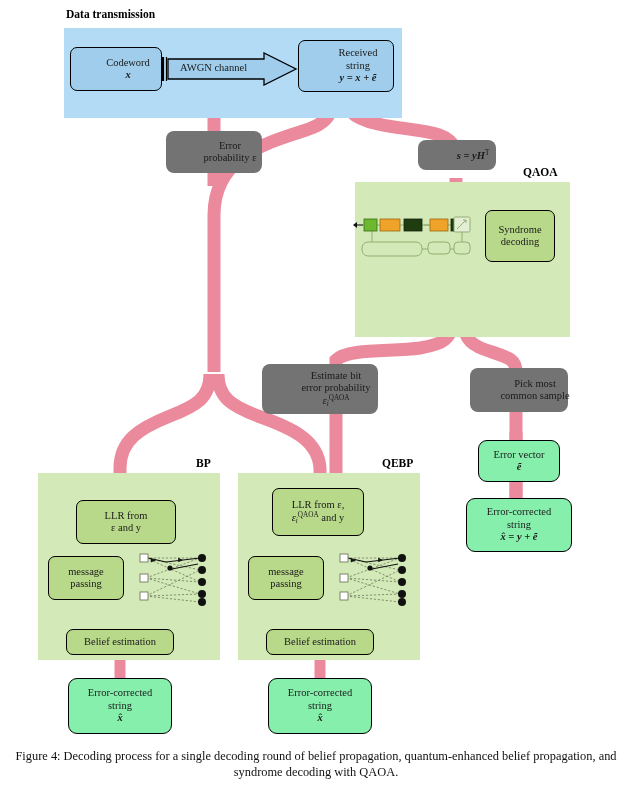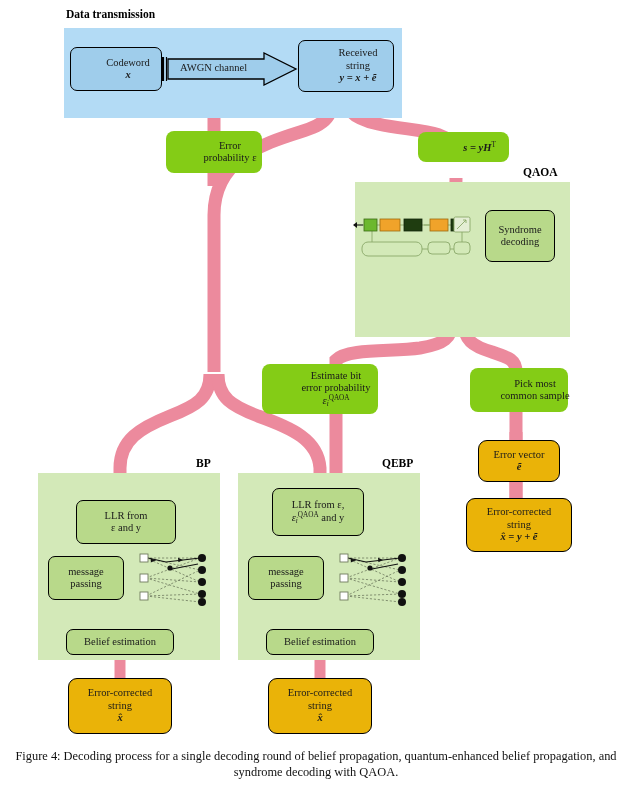--- a/index.html
+++ b/index.html
@@ -58,28 +58,28 @@
     font-size: 10.5px;
     padding-left: 24px;
   }
   .node-green {
     background: #b8d98a;
     border: 1.4px solid #000;
     border-radius: 7px;
     font-size: 10.5px;
   }
   .node-pink {
-    background: #84cc16;
+    background: #737373;
     border: none;
     border-radius: 8px;
     font-size: 10.5px;
     padding-left: 32px;
   }
   .node-white {
-    background: #eab308;
+    background: #86efac;
     border: 1.4px solid #000;
     border-radius: 9px;
     font-size: 10.5px;
   }
 
   .mathit { font-style: italic; font-weight: bold; }
   .mathsym { font-style: italic; }
   .sub { font-size: 7.2px; vertical-align: -0.28em; font-style: italic;}
   .sup { font-size: 7.2px; vertical-align: 0.5em; font-style: normal; }
   .line { display: block; }
@@ -209,21 +209,21 @@
     <span class="line">Received</span>
     <span class="line">string</span>
     <span class="line mathit">y = x + ẽ</span>
   </div>
 
   <div class="node node-pink" style="left:166px; top:131px; width:96px; height:42px;">
     <span class="line">Error</span>
     <span class="line">probability ε</span>
   </div>
 
-  <div class="node node-pink" style="left:418px; top:132px; width:91px; height:30px;">
+  <div class="node node-pink" style="left:418px; top:140px; width:78px; height:30px;">
     <span class="line">
       <span class="mathit">s = yH</span><span class="sup">T</span>
     </span>
   </div>
 
   <div class="panel-label" style="left:523px; top:166px;">QAOA</div>
   <div class="panel panel-green" style="left:355px; top:182px; width:215px; height:155px;"></div>
 
   <svg class="icon-box" style="left:350px; top:212px; width:125px; height:50px;" viewBox="0 0 125 50">
     <g stroke="#8aa86a" stroke-width="0.9" fill="none">

